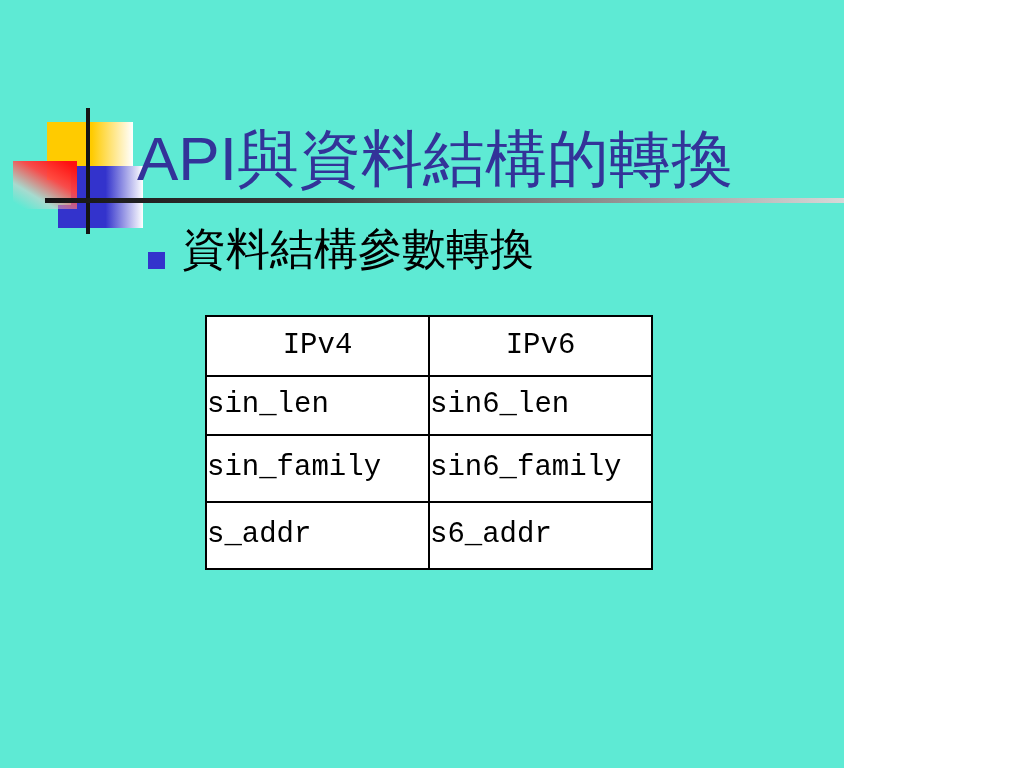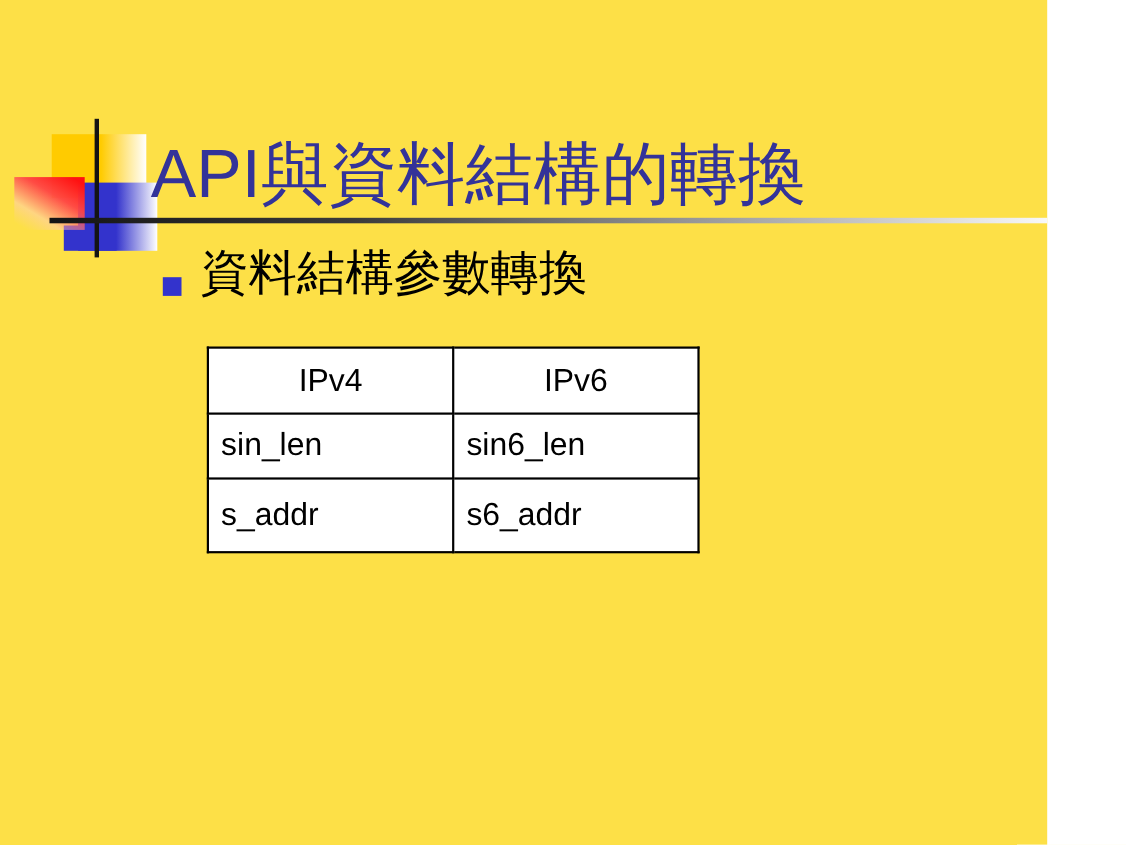--- a/index.html
+++ b/index.html
@@ -3,23 +3,23 @@
 <meta charset="utf-8">
 <style>
   html, body {
     margin: 0;
     padding: 0;
     background: #ffffff;
     font-family: "Liberation Serif", serif;
   }
   .slide {
     position: relative;
-    width: 952px;
+    width: 844px;
     height: 768px;
-    background: #fde047;
+    background: #5eead4;
     overflow: hidden;
   }
 
   
   .decor { position: absolute; }
   .sq-yellow {
     left: 47px; top: 122px; width: 86px; height: 58px;
     background: linear-gradient(90deg, #FFCB00 0%, #FFCB00 52%, #ffffff 100%);
   }
   .sq-blue-low {
@@ -73,46 +73,45 @@
     font-family: Liberation Mono, monospace;
     font-size: 44px;
     line-height: 1.1;
     color: #000000;
     white-space: nowrap;
   }
 
   
   table.conv {
     position: absolute;
-    left: 188px; top: 315px;
+    left: 205px; top: 315px;
     width: 446px;
     border-collapse: collapse;
     table-layout: fixed;
-    font-family: Liberation Sans, sans-serif;
+    font-family: Liberation Mono, monospace;
     font-size: 29px;
     color: #000000;
     border-radius: 19px;
   }
   table.conv col { width: 223px; }
   table.conv th, table.conv td {
     border: 2px solid #000000;
     padding: 0;
     line-height: 1.05;
     background: #ffffff;
   }
   table.conv th {
     height: 58px;
     font-weight: normal;
     text-align: center;
     vertical-align: middle;
   }
   table.conv td {
     text-align: left;
     vertical-align: middle;
-    padding-left: 11px;
   }
   tr.row-h1 td { height: 57px; }
   tr.row-h2 td { height: 65px; }
   tr.row-h3 td { height: 68px; }
   tr.row-h4 td { height: 66px; }
   tr.row-h5 td { height: 65px; margin-top: 32px; }
   td.cell-offset-down { padding-top: 16px; }
 </style>
 </head>
 <body>
@@ -142,20 +141,24 @@
       <tr>
         <th>IPv4</th>
         <th>IPv6</th>
       </tr>
     </thead>
     <tbody>
       <tr class="row-h1">
         <td>sin_len</td>
         <td>sin6_len</td>
       </tr>
+      <tr class="row-h2">
+        <td>sin_family</td>
+        <td>sin6_family</td>
+      </tr>
       <tr class="row-h5">
         <td>s_addr</td>
         <td>s6_addr</td>
       </tr>
     </tbody>
   </table>
 
 </div>
 
 </body></html>

